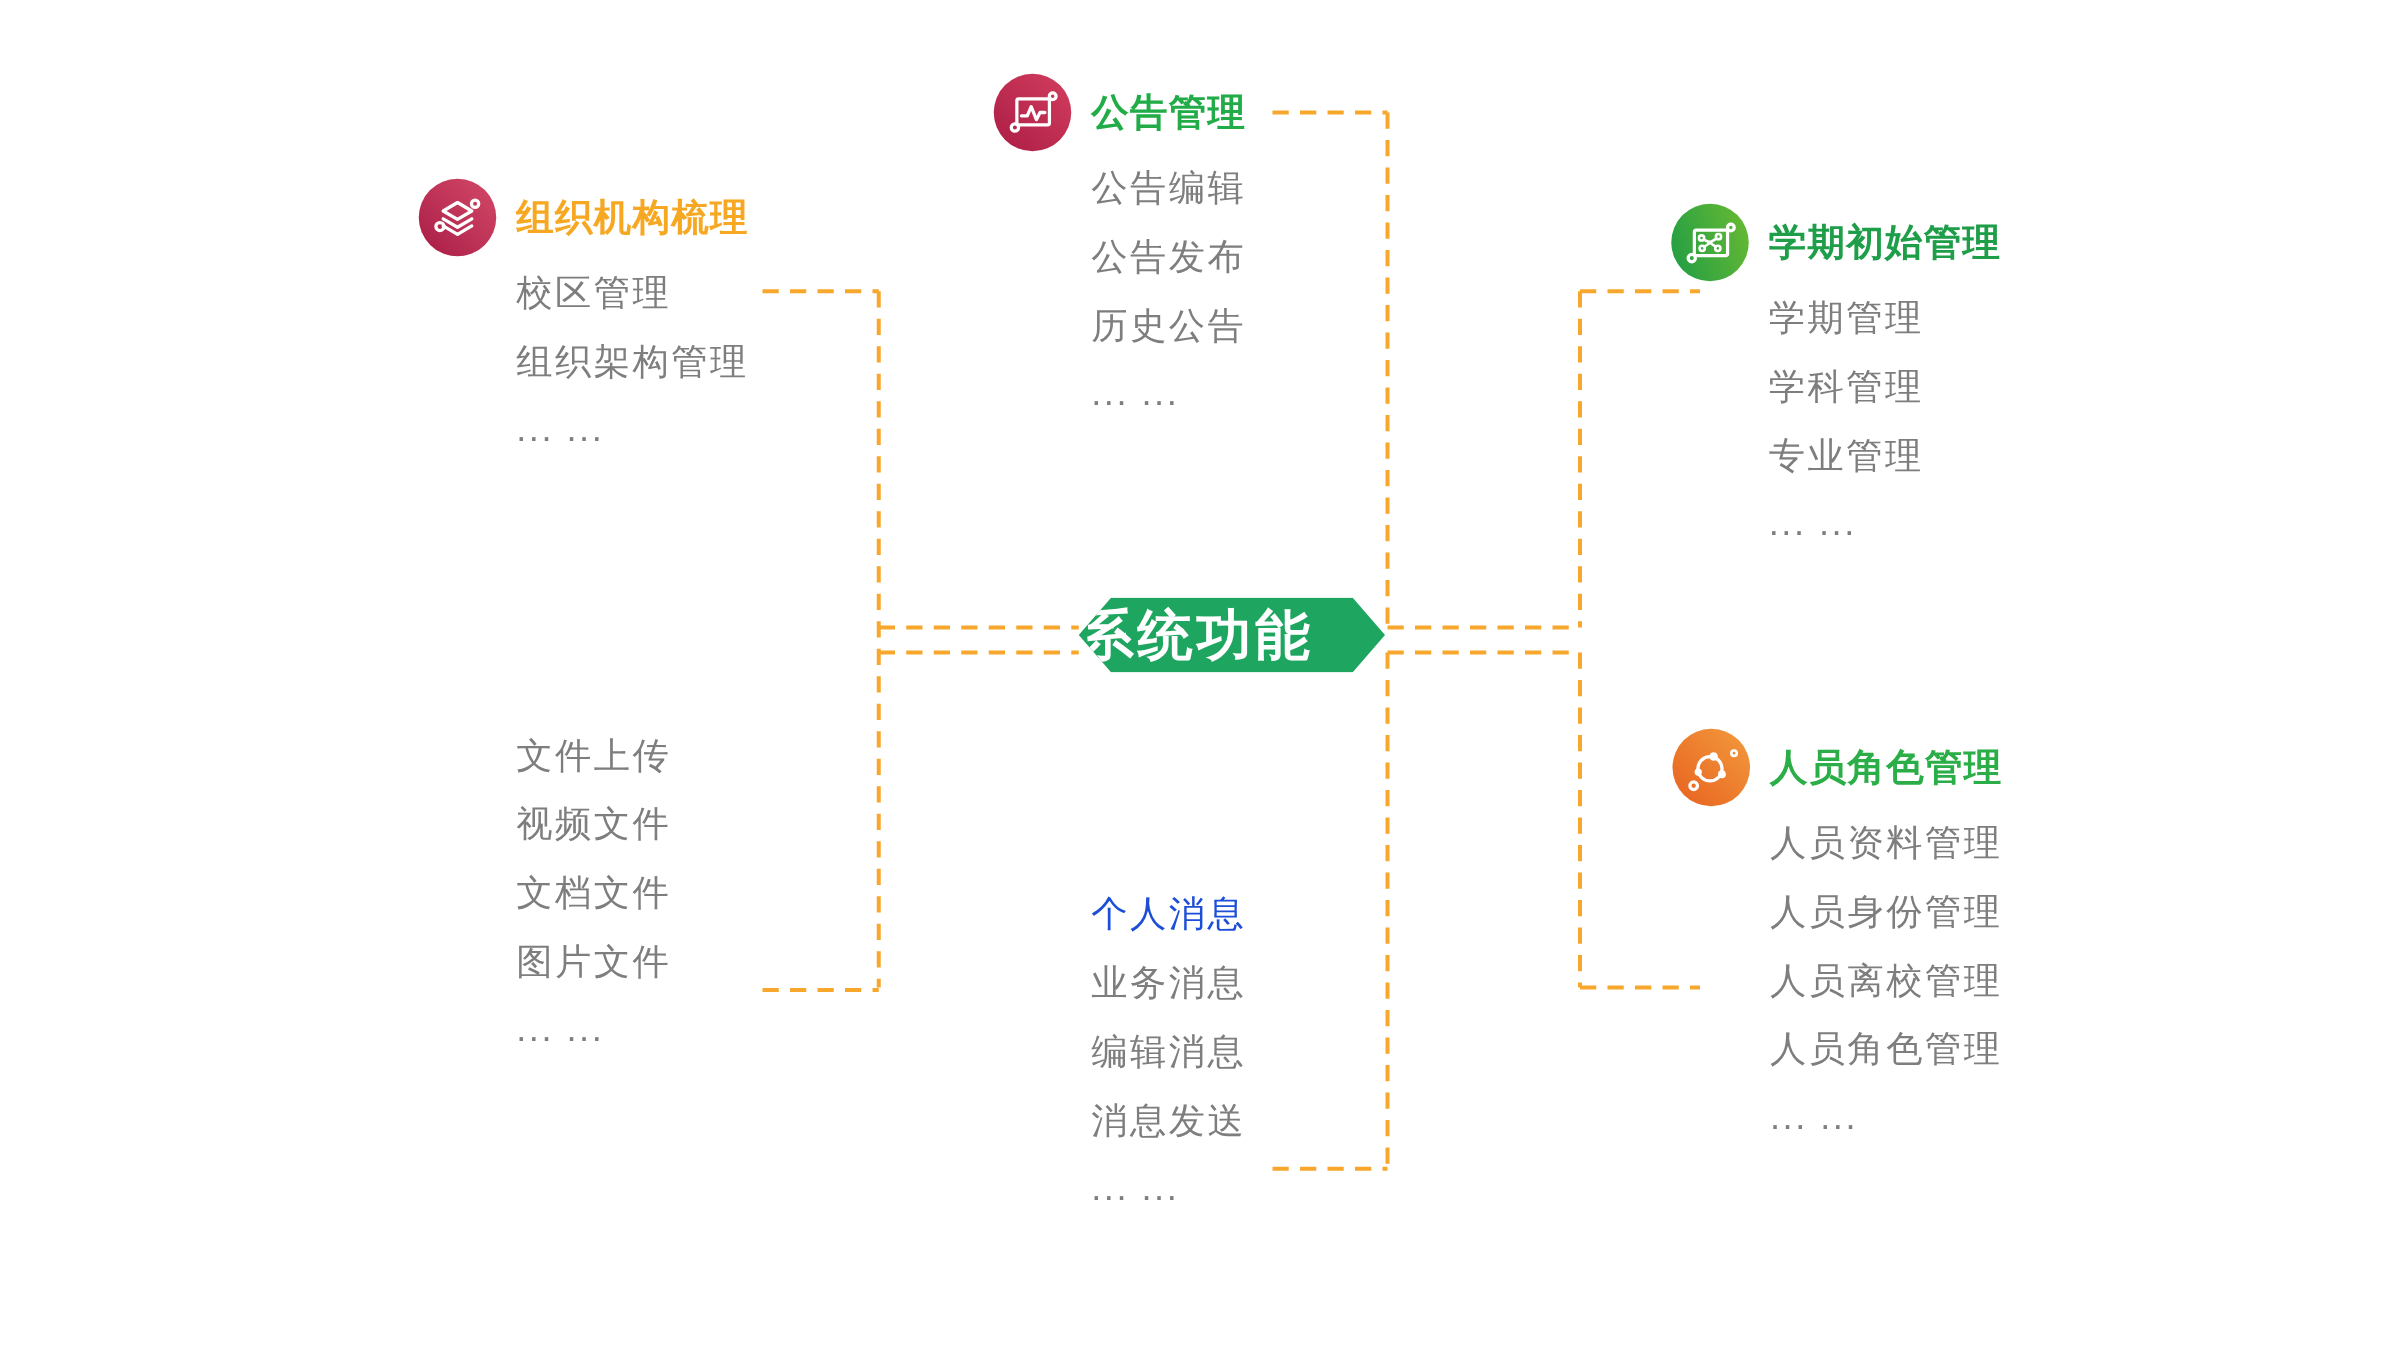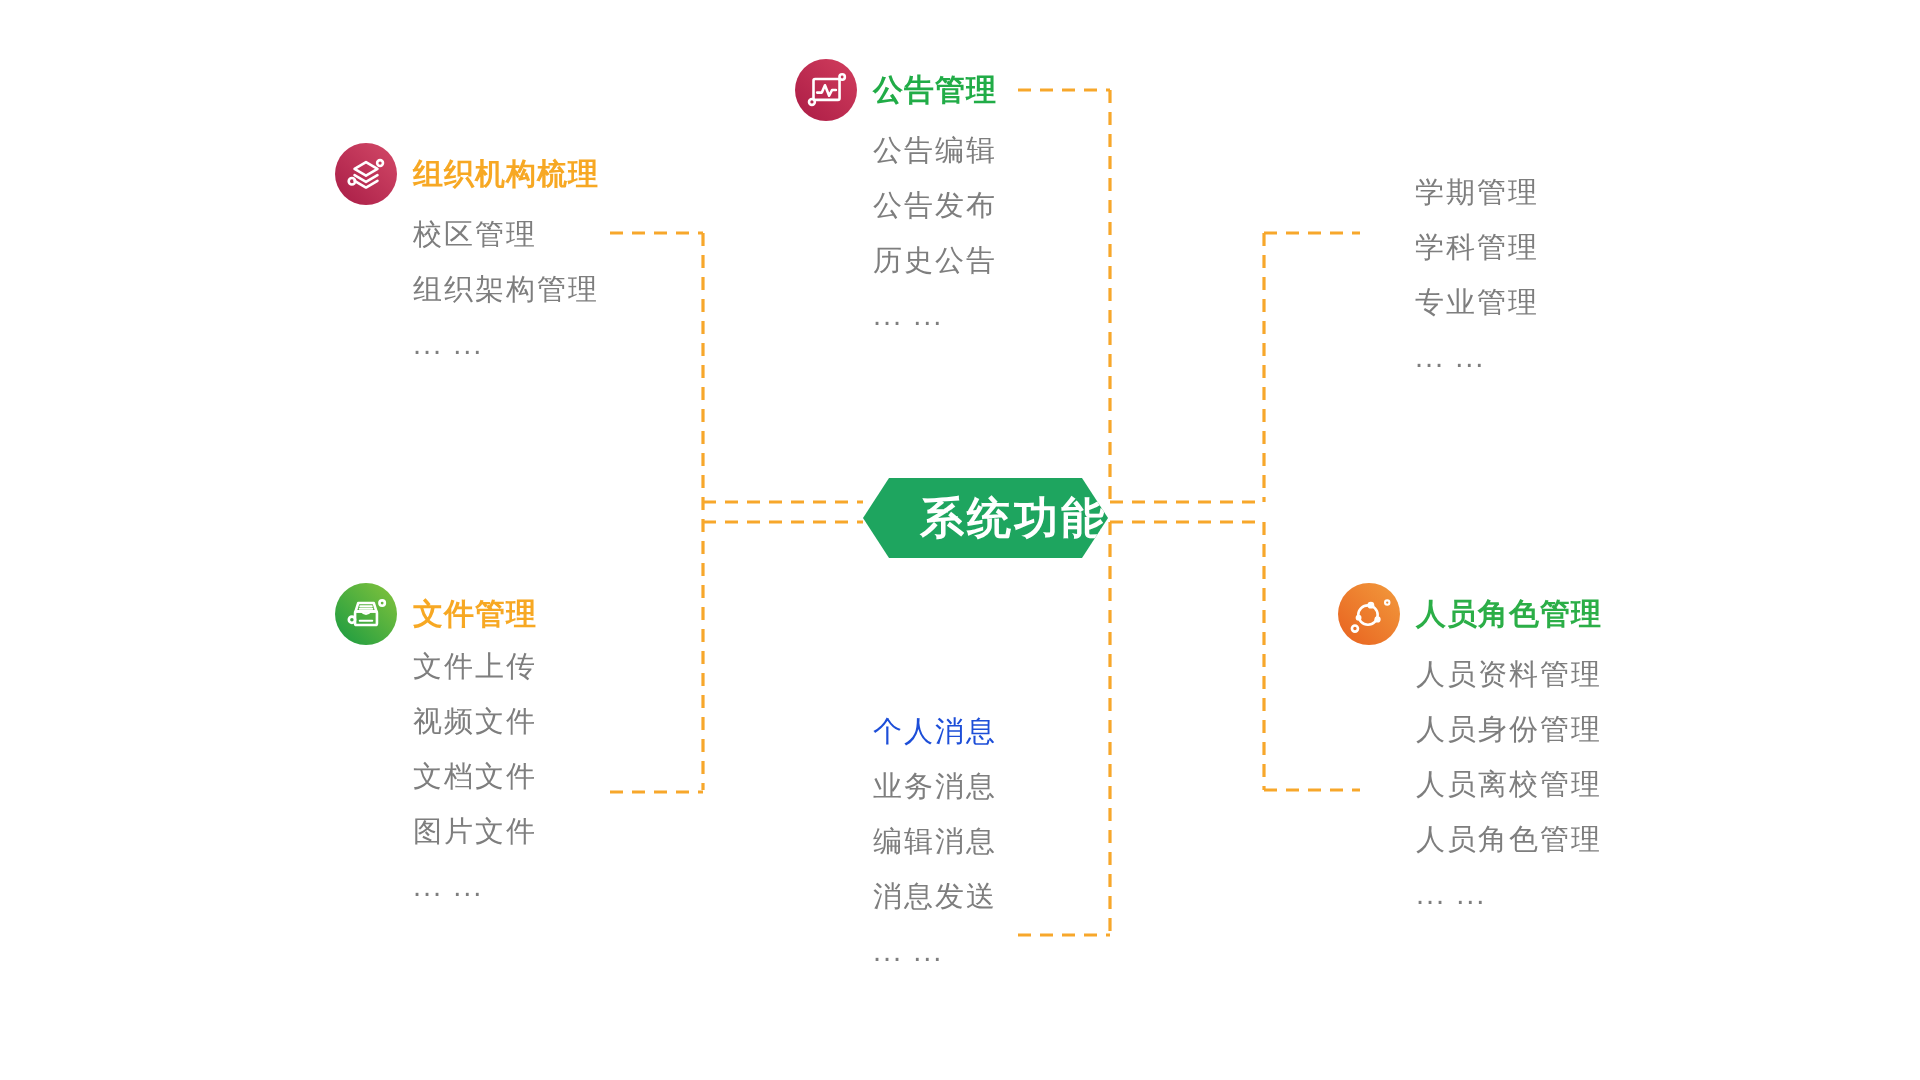--- a/index.html
+++ b/index.html
@@ -2,23 +2,23 @@
 <html><head>
 <meta charset="utf-8">
 <style>
   html,body{margin:0;padding:0;background:#ffffff;}
   .stage{
     position:relative;width:1920px;height:1080px;background:#ffffff;overflow:hidden;
     font-family:"Liberation Sans","DejaVu Sans",sans-serif;
   }
   .connectors{position:absolute;left:0;top:0;width:1920px;height:1080px;pointer-events:none;}
   .hexagon{
-    position:absolute;left:863px;top:478px;width:245px;height:80px;
+    position:absolute;left:863px;top:478px;width:245px;height:60px;
     clip-path:polygon(26px 0,calc(100% - 26px) 0,100% 50%,calc(100% - 26px) 100%,26px 100%,0% 50%);
-    display:flex;align-items:center;justify-content:flex-end;
+    display:flex;align-items:center;justify-content:flex-start;
   }
   .hexagon .hex-label{
     color:#ffffff;font-size:44px;font-weight:bold;letter-spacing:3px;white-space:nowrap;
   }
   .branch{position:absolute;}
   .branch-header{display:flex;align-items:center;gap:16px;height:62px;}
   .icon-circle{
     width:62px;height:62px;border-radius:50%;flex:0 0 62px;
     display:flex;align-items:center;justify-content:center;
   }
@@ -95,43 +95,45 @@
     </div>
     <div class="branch-items">
       <div class="branch-item" style="color: rgb(126, 126, 126);">公告编辑</div>
       <div class="branch-item" style="color: rgb(126, 126, 126);">公告发布</div>
       <div class="branch-item" style="color: rgb(126, 126, 126);">历史公告</div>
       <div class="branch-item" style="color: rgb(126, 126, 126);">... ...</div>
     </div>
   </div>
 
   <div class="branch" style="left:1337px;top:163px">
+    <div class="branch-header">
+      <span class="icon-circle" style="background: linear-gradient(70deg, rgb(30, 156, 70), rgb(107, 187, 49));">
+        <svg viewBox="0 0 48 48">
+          <rect x="12" y="14.5" width="25.5" height="19.5" rx="1.5"></rect>
+          <circle class="thin" cx="17.5" cy="20.5" r="2"></circle>
+          <circle class="thin" cx="30.5" cy="19.5" r="2"></circle>
+          <circle class="thin" cx="18" cy="28.5" r="2"></circle>
+          <circle class="thin" cx="30" cy="28.5" r="2"></circle>
+          <circle class="fillw" cx="24" cy="24" r="1.8"></circle>
+          <path class="thin" d="M19.2 21.8 L22.3 23.2 M25.7 22.9 L28.9 21 M19.6 27.3 L22.4 25.3 M25.6 25.3 L28.4 27.3"></path>
+          <circle cx="40" cy="12.5" r="2.6"></circle>
+          <circle cx="10" cy="36" r="2.8"></circle>
+        </svg>
+      </span>
+      <span class="branch-title" style="color: rgb(31, 158, 74);">学期初始管理</span>
+    </div>
     <div class="branch-items">
       <div class="branch-item" style="color: rgb(126, 126, 126);">学期管理</div>
       <div class="branch-item" style="color: rgb(126, 126, 126);">学科管理</div>
       <div class="branch-item" style="color: rgb(126, 126, 126);">专业管理</div>
       <div class="branch-item" style="color: rgb(126, 126, 126);">... ...</div>
     </div>
   </div>
 
   <div class="branch" style="left:335px;top:583px">
-    <div class="branch-header">
-      <span class="icon-circle" style="background: linear-gradient(45deg, rgb(23, 154, 65), rgb(134, 196, 60));">
-        <svg viewBox="0 0 48 48">
-          <path d="M16.5 13.5 H31.5 L34 21.5 H14 Z"></path>
-          <path class="thin" d="M18.5 16.5 H29.5 M18 19 H30"></path>
-          <rect x="13.5" y="21.5" width="21" height="13" rx="1.5"></rect>
-          <path class="thin" d="M19.5 21.5 Q24 26.5 28.5 21.5"></path>
-          <path class="thin" d="M18 30.5 H30"></path>
-          <circle cx="39.5" cy="13.5" r="2.6"></circle>
-          <circle cx="10.5" cy="29.5" r="3"></circle>
-        </svg>
-      </span>
-      <span class="branch-title" style="color: rgb(247, 168, 35);">文件管理</span>
-    </div>
     <div class="branch-items snug">
       <div class="branch-item" style="color: rgb(126, 126, 126);">文件上传</div>
       <div class="branch-item" style="color: rgb(126, 126, 126);">视频文件</div>
       <div class="branch-item" style="color: rgb(126, 126, 126);">文档文件</div>
       <div class="branch-item" style="color: rgb(126, 126, 126);">图片文件</div>
       <div class="branch-item" style="color: rgb(126, 126, 126);">... ...</div>
     </div>
   </div>
 
   <div class="branch" style="left:795px;top:710px">

